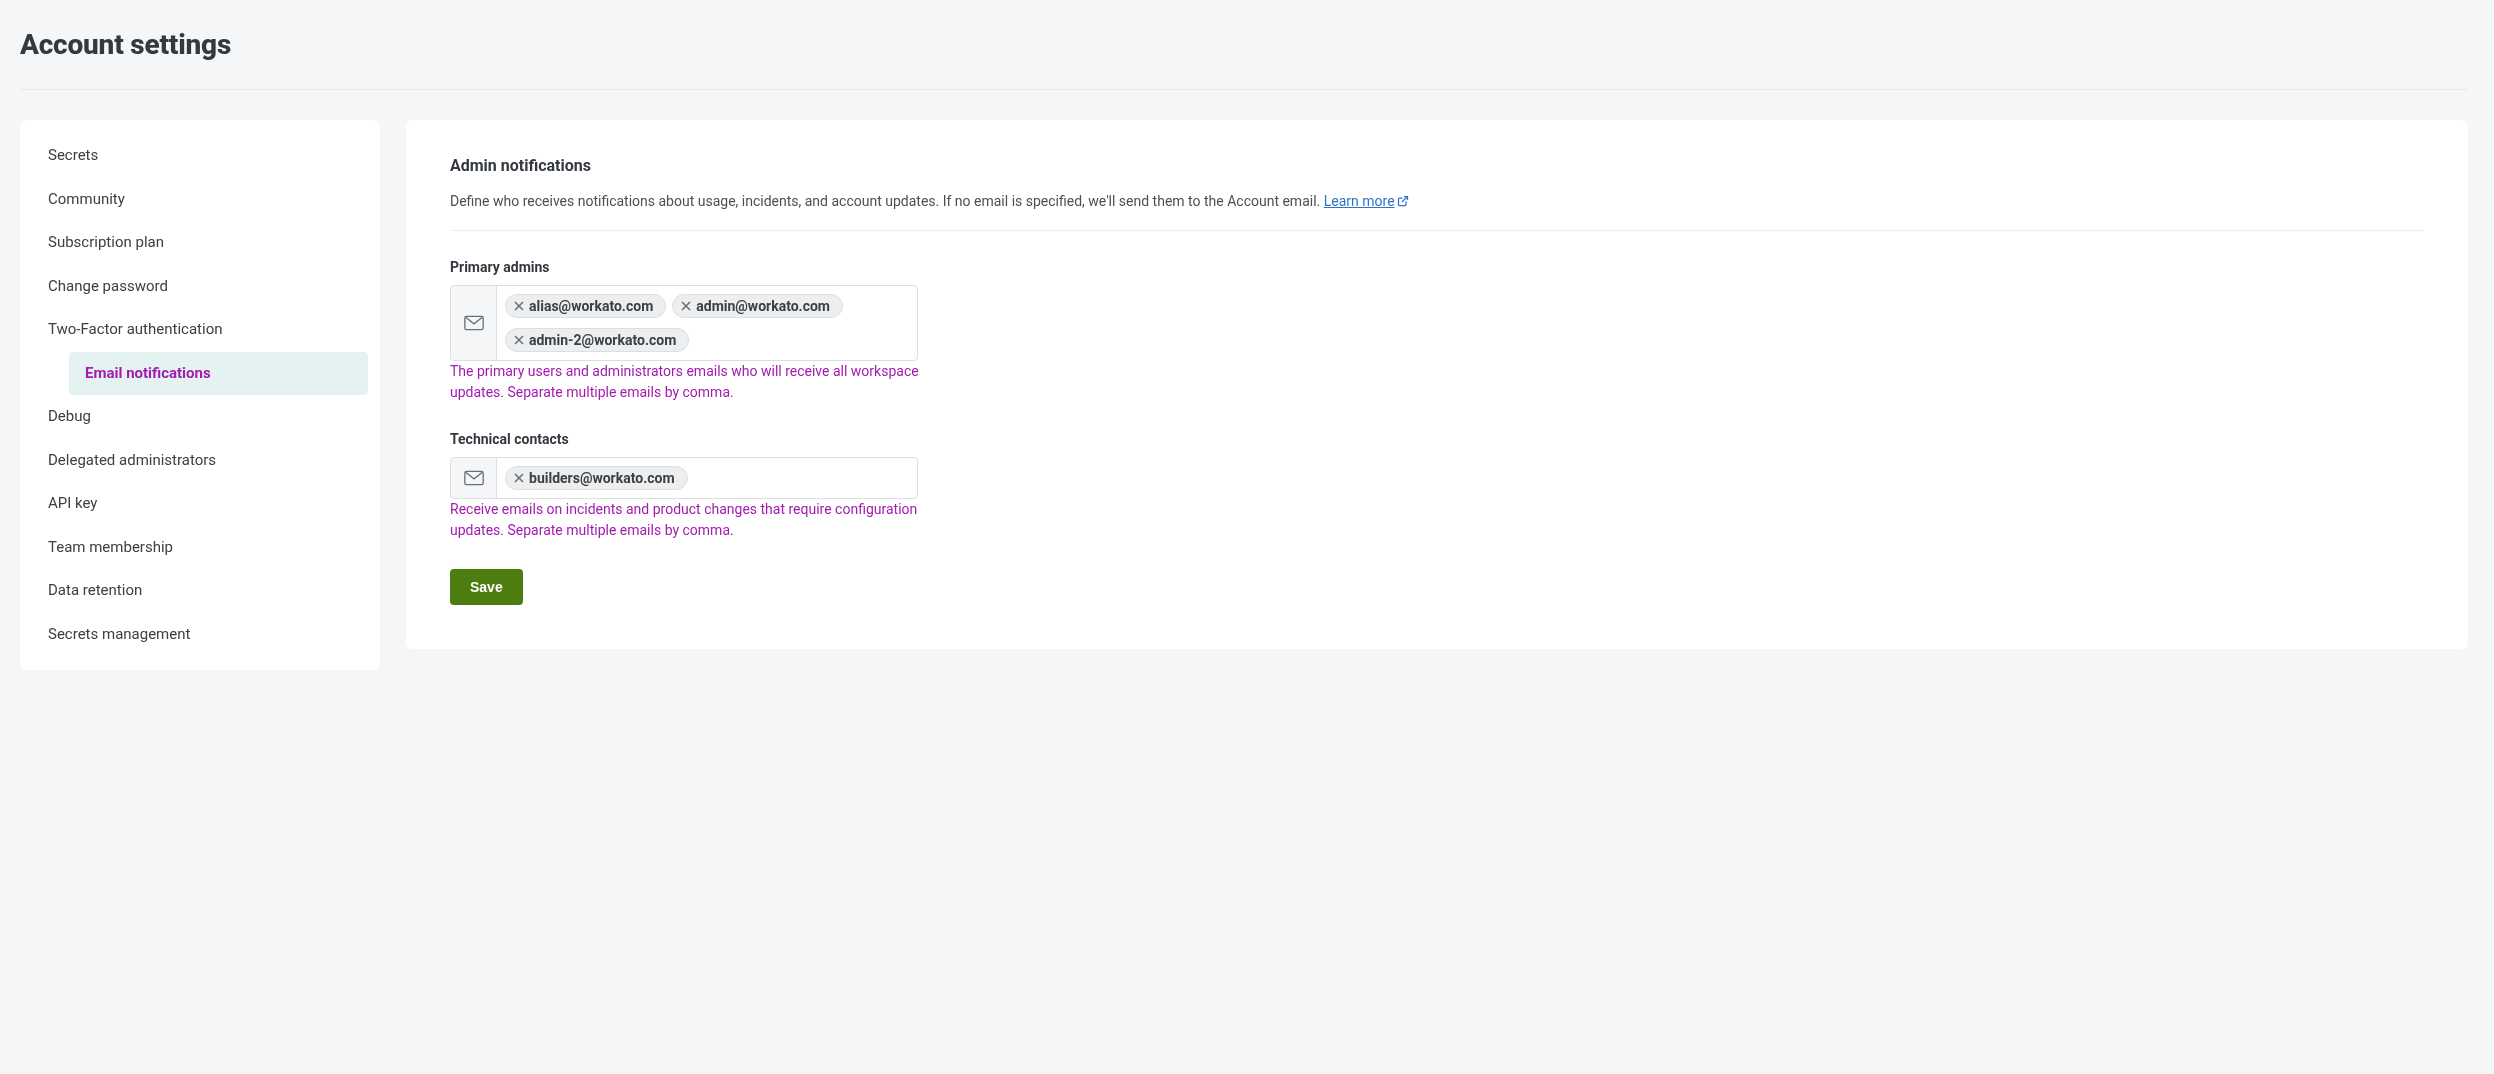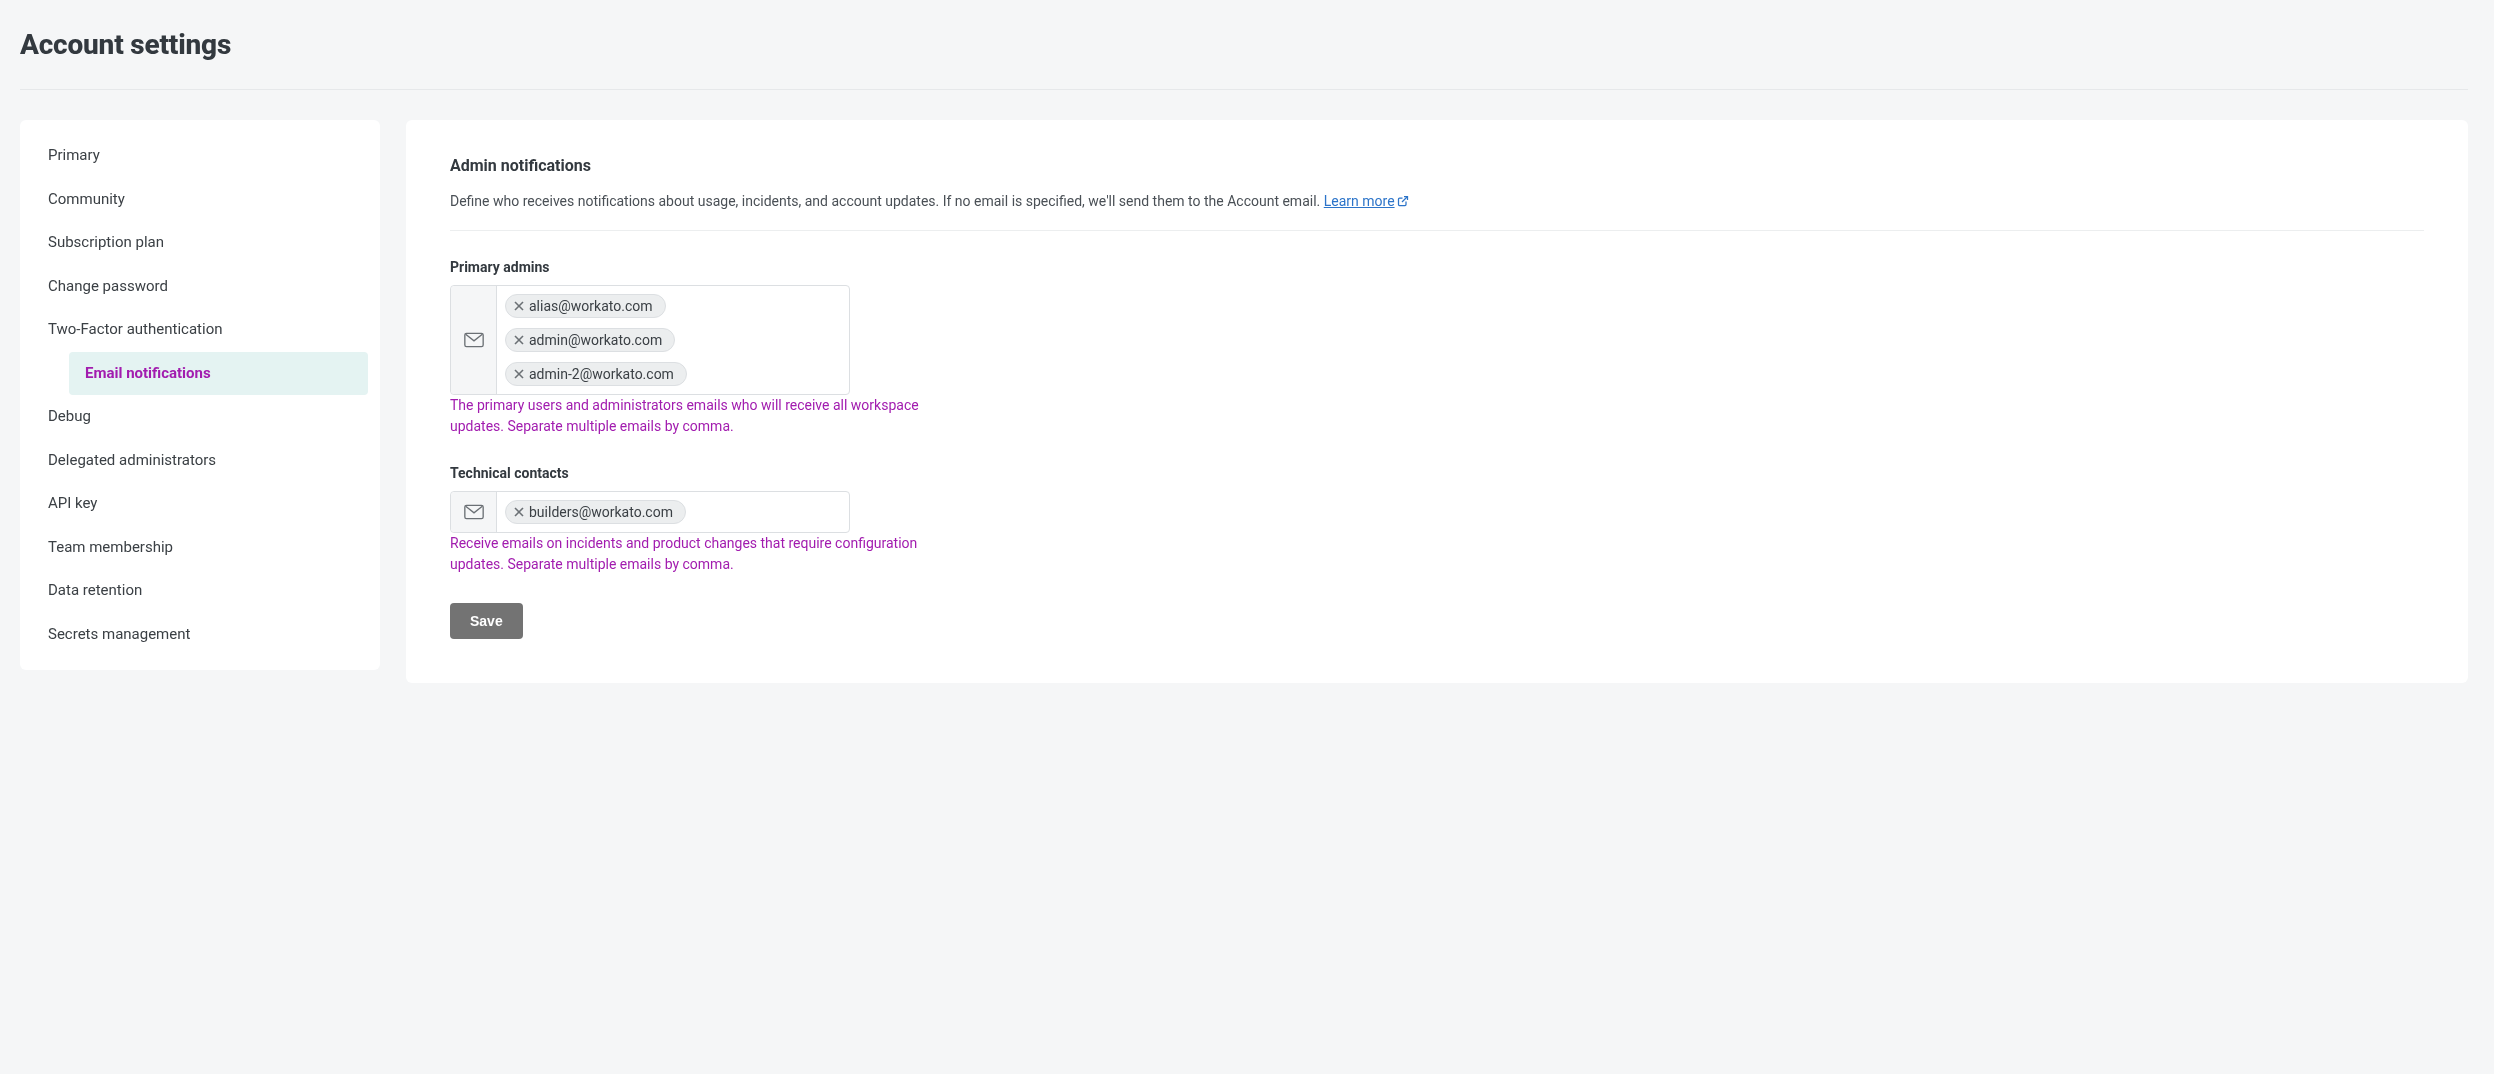--- a/index.html
+++ b/index.html
@@ -85,22 +85,23 @@
     .field-label {
       font-size: 14px;
       font-weight: 700;
       color: #33393f;
       margin-bottom: 10px;
     }
     .tag-input {
       display: flex;
       border: 1px solid #dcdfe2;
       border-radius: 4px;
-      width: 400px;
+      width: 468px;
       background: #fff;
+      font-weight: bold;
     }
     .tag-prefix {
       width: 46px;
       background: #f5f6f7;
       border-right: 1px solid #dcdfe2;
       display: flex;
       align-items: center;
       justify-content: center;
       border-top-left-radius: 4px;
       border-bottom-left-radius: 4px;
@@ -132,41 +133,41 @@
       color: #6b7075;
     }
     .help {
       color: #a21caf;
       font-size: 14px;
       line-height: 1.5;
       margin-top: 0;
       width: 496px;
     }
     .save-btn {
-      background: #737373;
+      background: #4d7c0f;
       color: #fff;
       border: none;
       border-radius: 4px;
       padding: 10px 20px;
       font-size: 14px;
       font-weight: 600;
       cursor: pointer;
     }
     .envelope-svg { width: 20px; height: 16px; color: #6b7075; }
   </style>
 </head>
 <body>
 
 <div class="page">
   <h1 class="page-title">Account settings</h1>
   <hr class="hr">
 
   <div class="layout">
     <nav class="sidebar" id="sidebar">
-        <div class="side-item">Primary</div>
+        <div class="side-item">Secrets</div>
         <div class="side-item">Community</div>
         <div class="side-item">Subscription plan</div>
         <div class="side-item">Change password</div>
         <div class="side-item">Two-Factor authentication</div>
         <div class="side-item active">Email notifications</div>
         <div class="side-item">Debug</div>
         <div class="side-item">Delegated administrators</div>
         <div class="side-item">API key</div>
         <div class="side-item">Team membership</div>
         <div class="side-item">Data retention</div>

